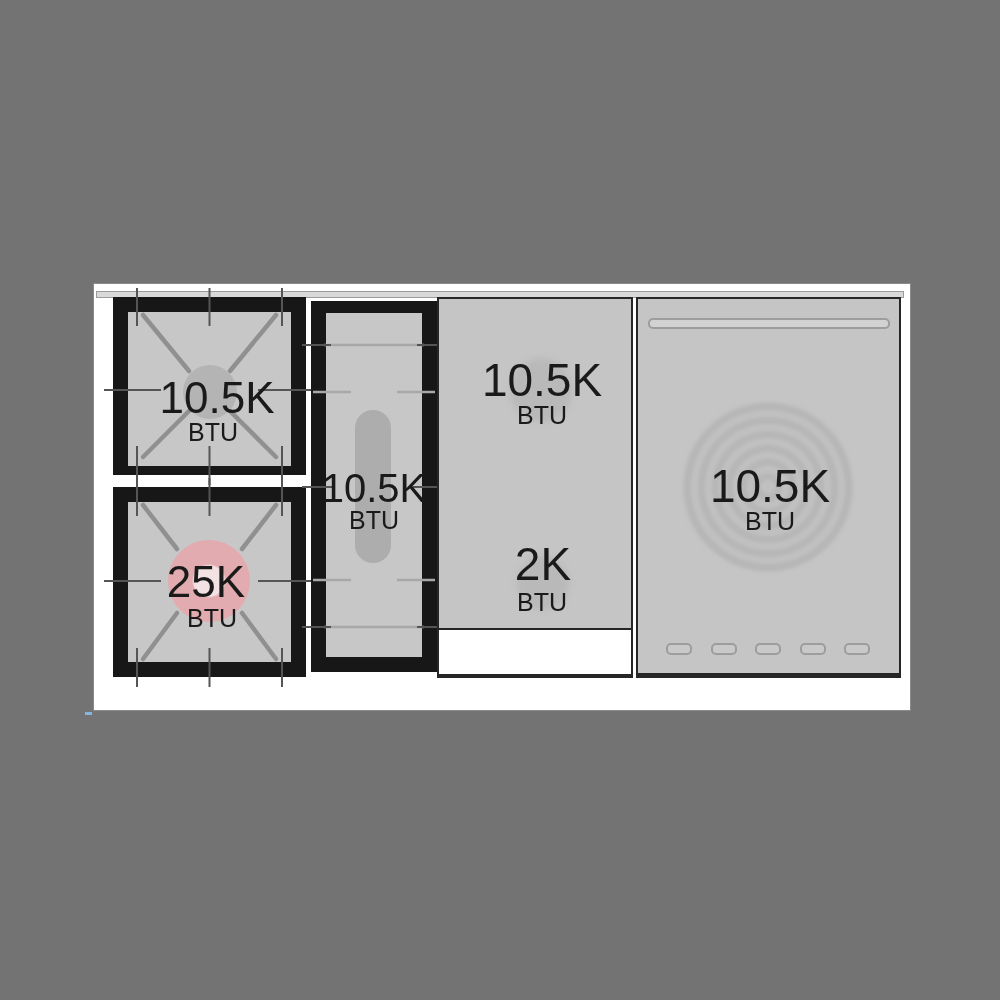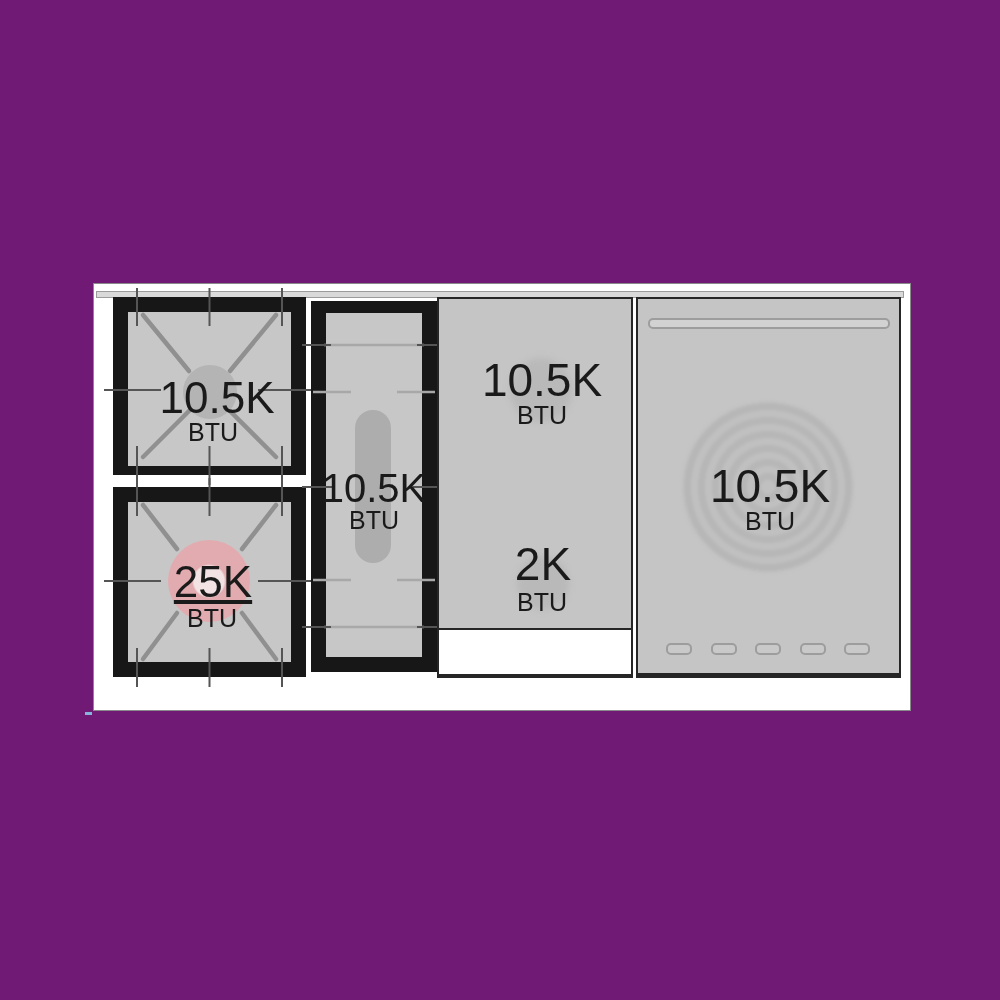--- a/index.html
+++ b/index.html
@@ -1,16 +1,16 @@
 <!DOCTYPE html>
 <html><head>
 <meta charset="utf-8">
 <style>
   html,body{margin:0;padding:0;background:#ffffff;}
-  .stage{position:relative;width:1000px;height:1000px;background:#701a75;overflow:hidden;
+  .stage{position:relative;width:1000px;height:1000px;background:#737373;overflow:hidden;
          font-family:"Liberation Sans", sans-serif;color:#1a1a1a;}
   .frame{position:absolute;left:93px;top:283px;width:816px;height:426px;
          background:#ffffff;border:1px solid #8a8a8a;}
   .top-strip{position:absolute;left:2px;top:7px;width:806px;height:5px;
          background:#d9d9d9;border:1px solid #9b9b9b;}
   
   .sq{position:absolute;background:#171717;}
   .sq1{left:19px;top:13px;width:193px;height:178px;}
   .sq2{left:19px;top:203px;width:193px;height:190px;}
   .well{position:absolute;background:#c7c7c7;}
@@ -98,21 +98,21 @@
             <line x1="145" y1="94" x2="202" y2="94"></line>
         </g>
         <g stroke="#909090" stroke-width="4.5" stroke-linecap="round">
           <line x1="30" y1="18" x2="64" y2="62"></line>
             <line x1="163" y1="18" x2="129" y2="62"></line>
           <line x1="30" y1="172" x2="64" y2="126"></line>
             <line x1="163" y1="172" x2="129" y2="126"></line>
         </g>
       </svg>
       <div class="cap cap-pink"></div>
-      <div class="lbl big" style="left:100px;top:95px;text-decoration:underline;">25K</div>
+      <div class="lbl big" style="left:93px;top:95px;">25K</div>
       <div class="lbl small" style="left:99px;top:131px;">BTU</div>
     </div>
 
     <div class="p2">
       <div class="p2well"></div>
       <svg class="grate" width="126" height="371" viewBox="0 0 126 371">
         <g stroke="#a8a8a8" stroke-width="2.5">
           <line x1="13" y1="44" x2="113" y2="44"></line>
             <line x1="13" y1="326" x2="113" y2="326"></line>
           <line x1="2" y1="91" x2="40" y2="91"></line>

